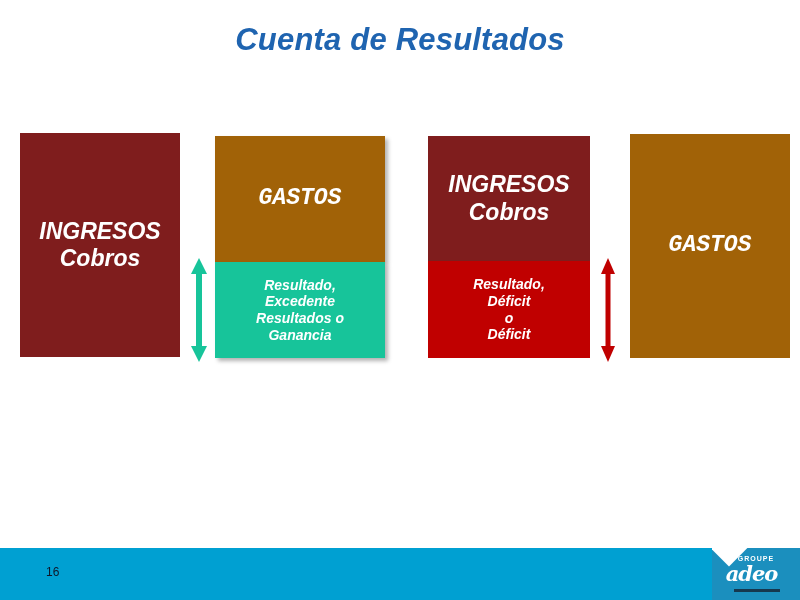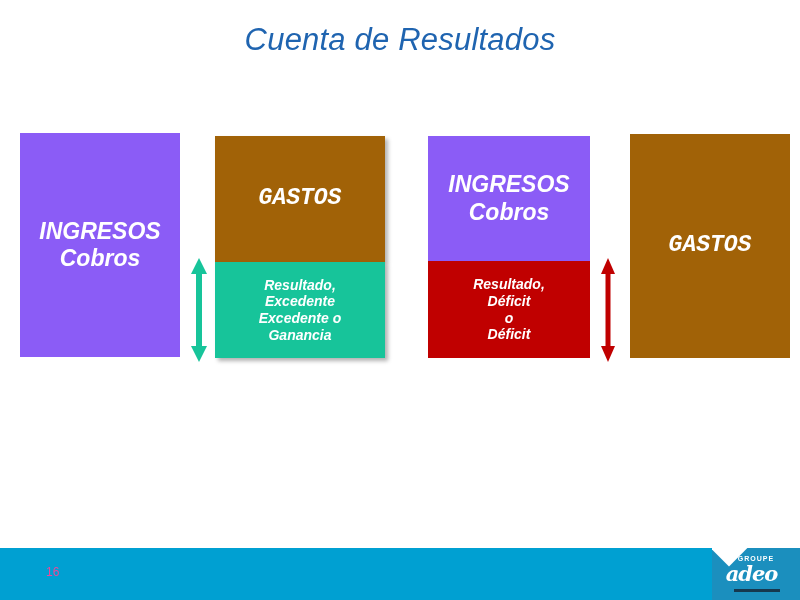--- a/index.html
+++ b/index.html
@@ -24,42 +24,42 @@
   }
 
   
   #slide-title {
     position: absolute;
     left: 0;
     top: 22px;
     width: 800px;
     text-align: center;
     font-size: 31px;
-    font-weight: normal;
+    font-weight: bold;
     font-style: italic;
     color: #1F64B0;
     letter-spacing: 0.2px;
     white-space: nowrap;
   }
 
   
   .block {
     position: absolute;
     box-sizing: border-box;
     display: flex;
     align-items: center;
     justify-content: center;
     text-align: center;
     color: #ffffff;
     font-weight: bold;
     font-style: italic;
     line-height: 1.18;
   }
 
-  .gray   { background: #8b5cf6; }
+  .gray   { background: #7f1d1d; }
   .orange { background: #a16207; font-family: Liberation Mono, monospace; }
   .green  { background: #17C49A; }
   .red    { background: #C00000; }
 
   .shadowed {
     box-shadow: 3px 3px 4px rgba(0,0,0,0.30);
   }
 
   
   #g1-ingresos {
@@ -113,21 +113,21 @@
     top: 548px;
     width: 800px;
     height: 52px;
     background: #00A0D2;
   }
   #page-number {
     position: absolute;
     left: 46px;
     top: 565px;
     font-size: 12px;
-    color: #ec4899;
+    color: #0f172a;
   }
 
   
   #logo {
     position: absolute;
     left: 712px;
     top: 548px;
     width: 88px;
     height: 52px;
     background: #1B8FBE;
@@ -194,21 +194,21 @@
   </div>
 
   <div class="block orange shadowed" id="g2-gastos">
     <div>GASTOS</div>
   </div>
 
   <div class="block green shadowed" id="g2-resultado">
     <div>
       <div>Resultado,</div>
       <div>Excedente</div>
-      <div>Excedente o</div>
+      <div>Resultados o</div>
       <div>Ganancia</div>
     </div>
   </div>
 
   <div class="block gray" id="g3-ingresos">
     <div>
       <div>INGRESOS</div>
       <div>Cobros</div>
     </div>
   </div>

